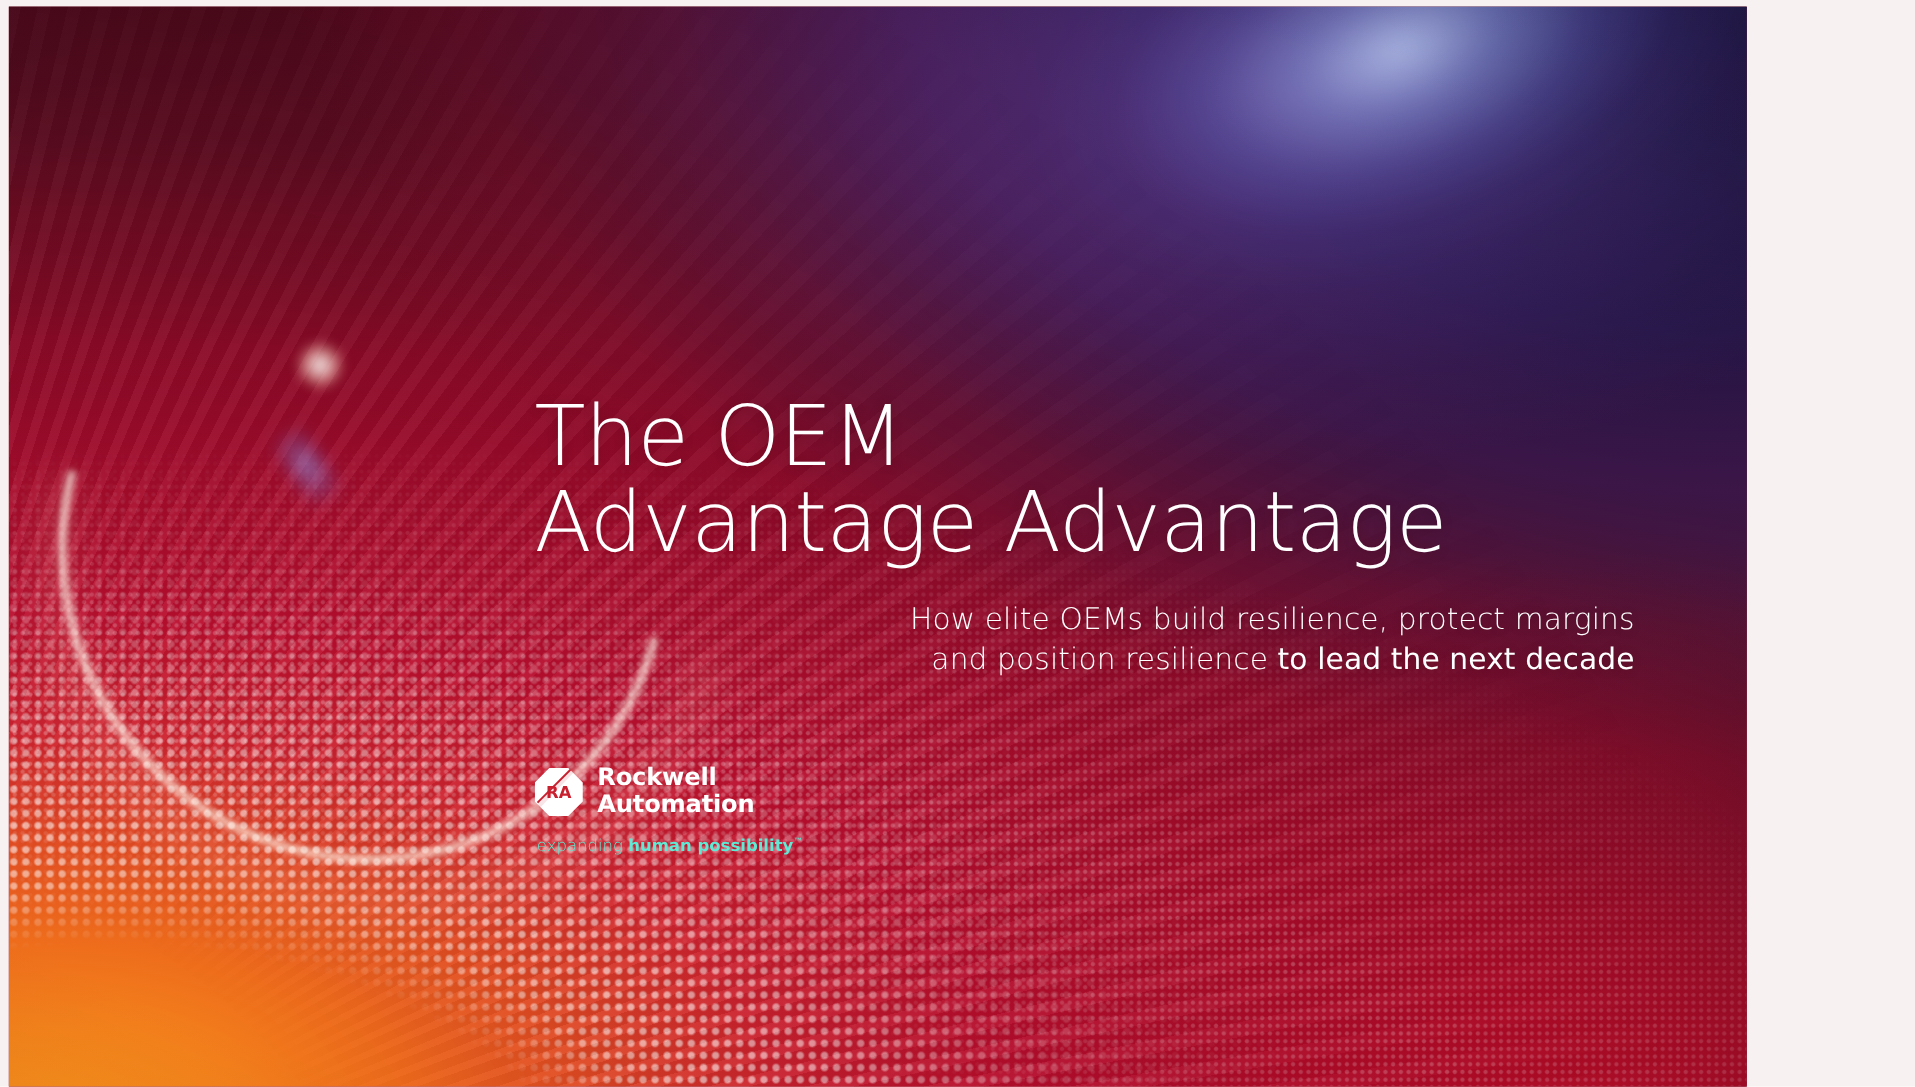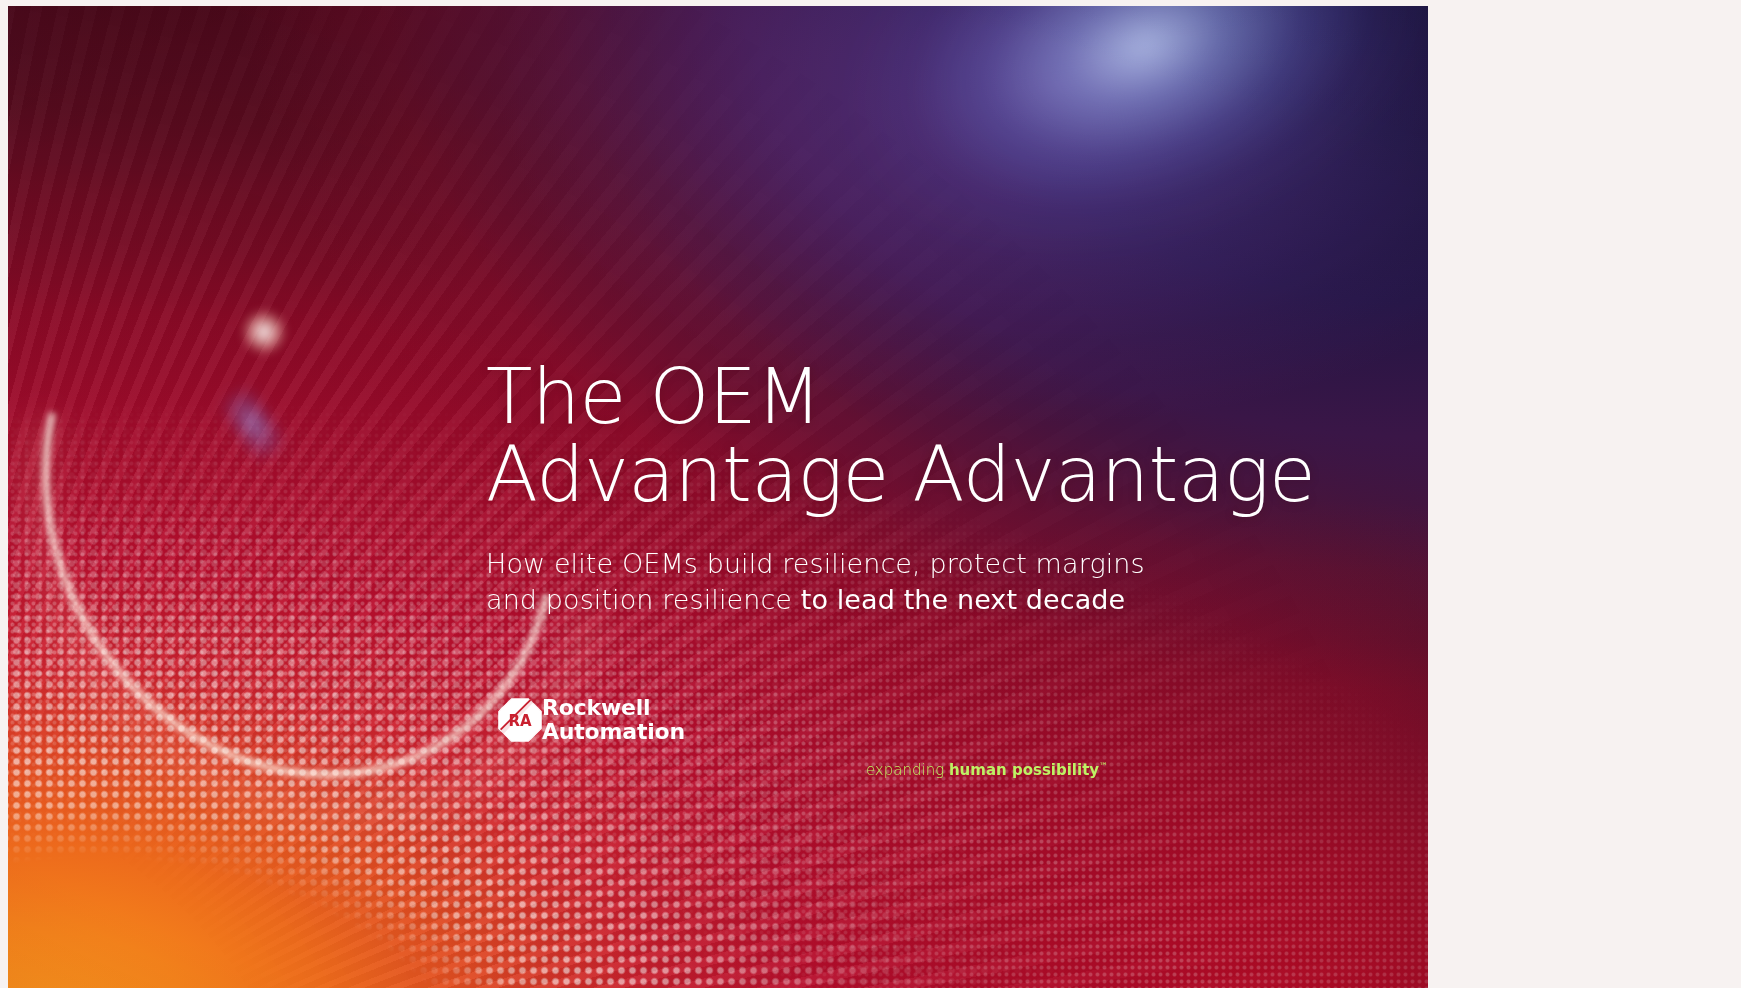--- a/index.html
+++ b/index.html
@@ -22,21 +22,21 @@
     height: 988px;
     background: #f7f2f1;
     box-sizing: border-box;
   }
 
   
   .cover-art {
     position: absolute;
     left: 8px;
     top: 6px;
-    width: 1420px;
+    width: 1580px;
     height: 982px;
     overflow: hidden;
     background: #8d0f22;
   }
 
   
   .bg-base {
     position: absolute;
     inset: 0;
     background:
@@ -361,33 +361,34 @@
     font-family: "DejaVu Sans", sans-serif;
     font-weight: 300;
     font-size: 27px;
     line-height: 36px;
     letter-spacing: 0.1px;
     text-shadow: 0 1px 8px rgba(70,0,14,0.28);
   }
   .cover-subtitle .sub-line {
     display: block;
     white-space: nowrap;
+    text-align: right;
   }
   .cover-subtitle .sub-emph {
     font-weight: 400;
   }
 
   
   .logo-lockup {
     margin-top: 78px;
   }
   .logo-row {
     display: flex;
     align-items: center;
-    margin-left: 12px;
+    gap: 13px;
   }
   .logo-mark {
     width: 44px;
     height: 44px;
     flex: 0 0 44px;
     display: block;
   }
   .logo-wordmark {
     display: block;
     color: #ffffff;
@@ -395,27 +396,26 @@
     font-weight: 700;
     font-size: 22px;
     line-height: 23.5px;
     letter-spacing: -0.2px;
   }
   .logo-wordmark .wm-line { display: block; white-space: nowrap; }
 
   .logo-tagline {
     margin-top: 14px;
     margin-left: 2px;
-    color: #bef264;
+    color: #5eead4;
     font-family: "DejaVu Sans", sans-serif;
     font-weight: 300;
     font-size: 15px;
     line-height: 18px;
     white-space: nowrap;
-    text-align: center;
   }
   .logo-tagline .tag-strong { font-weight: 700; }
   .logo-tagline .tag-tm {
     font-size: 9px;
     vertical-align: super;
     font-weight: 400;
   }
 </style>
 </head>
 <body>

